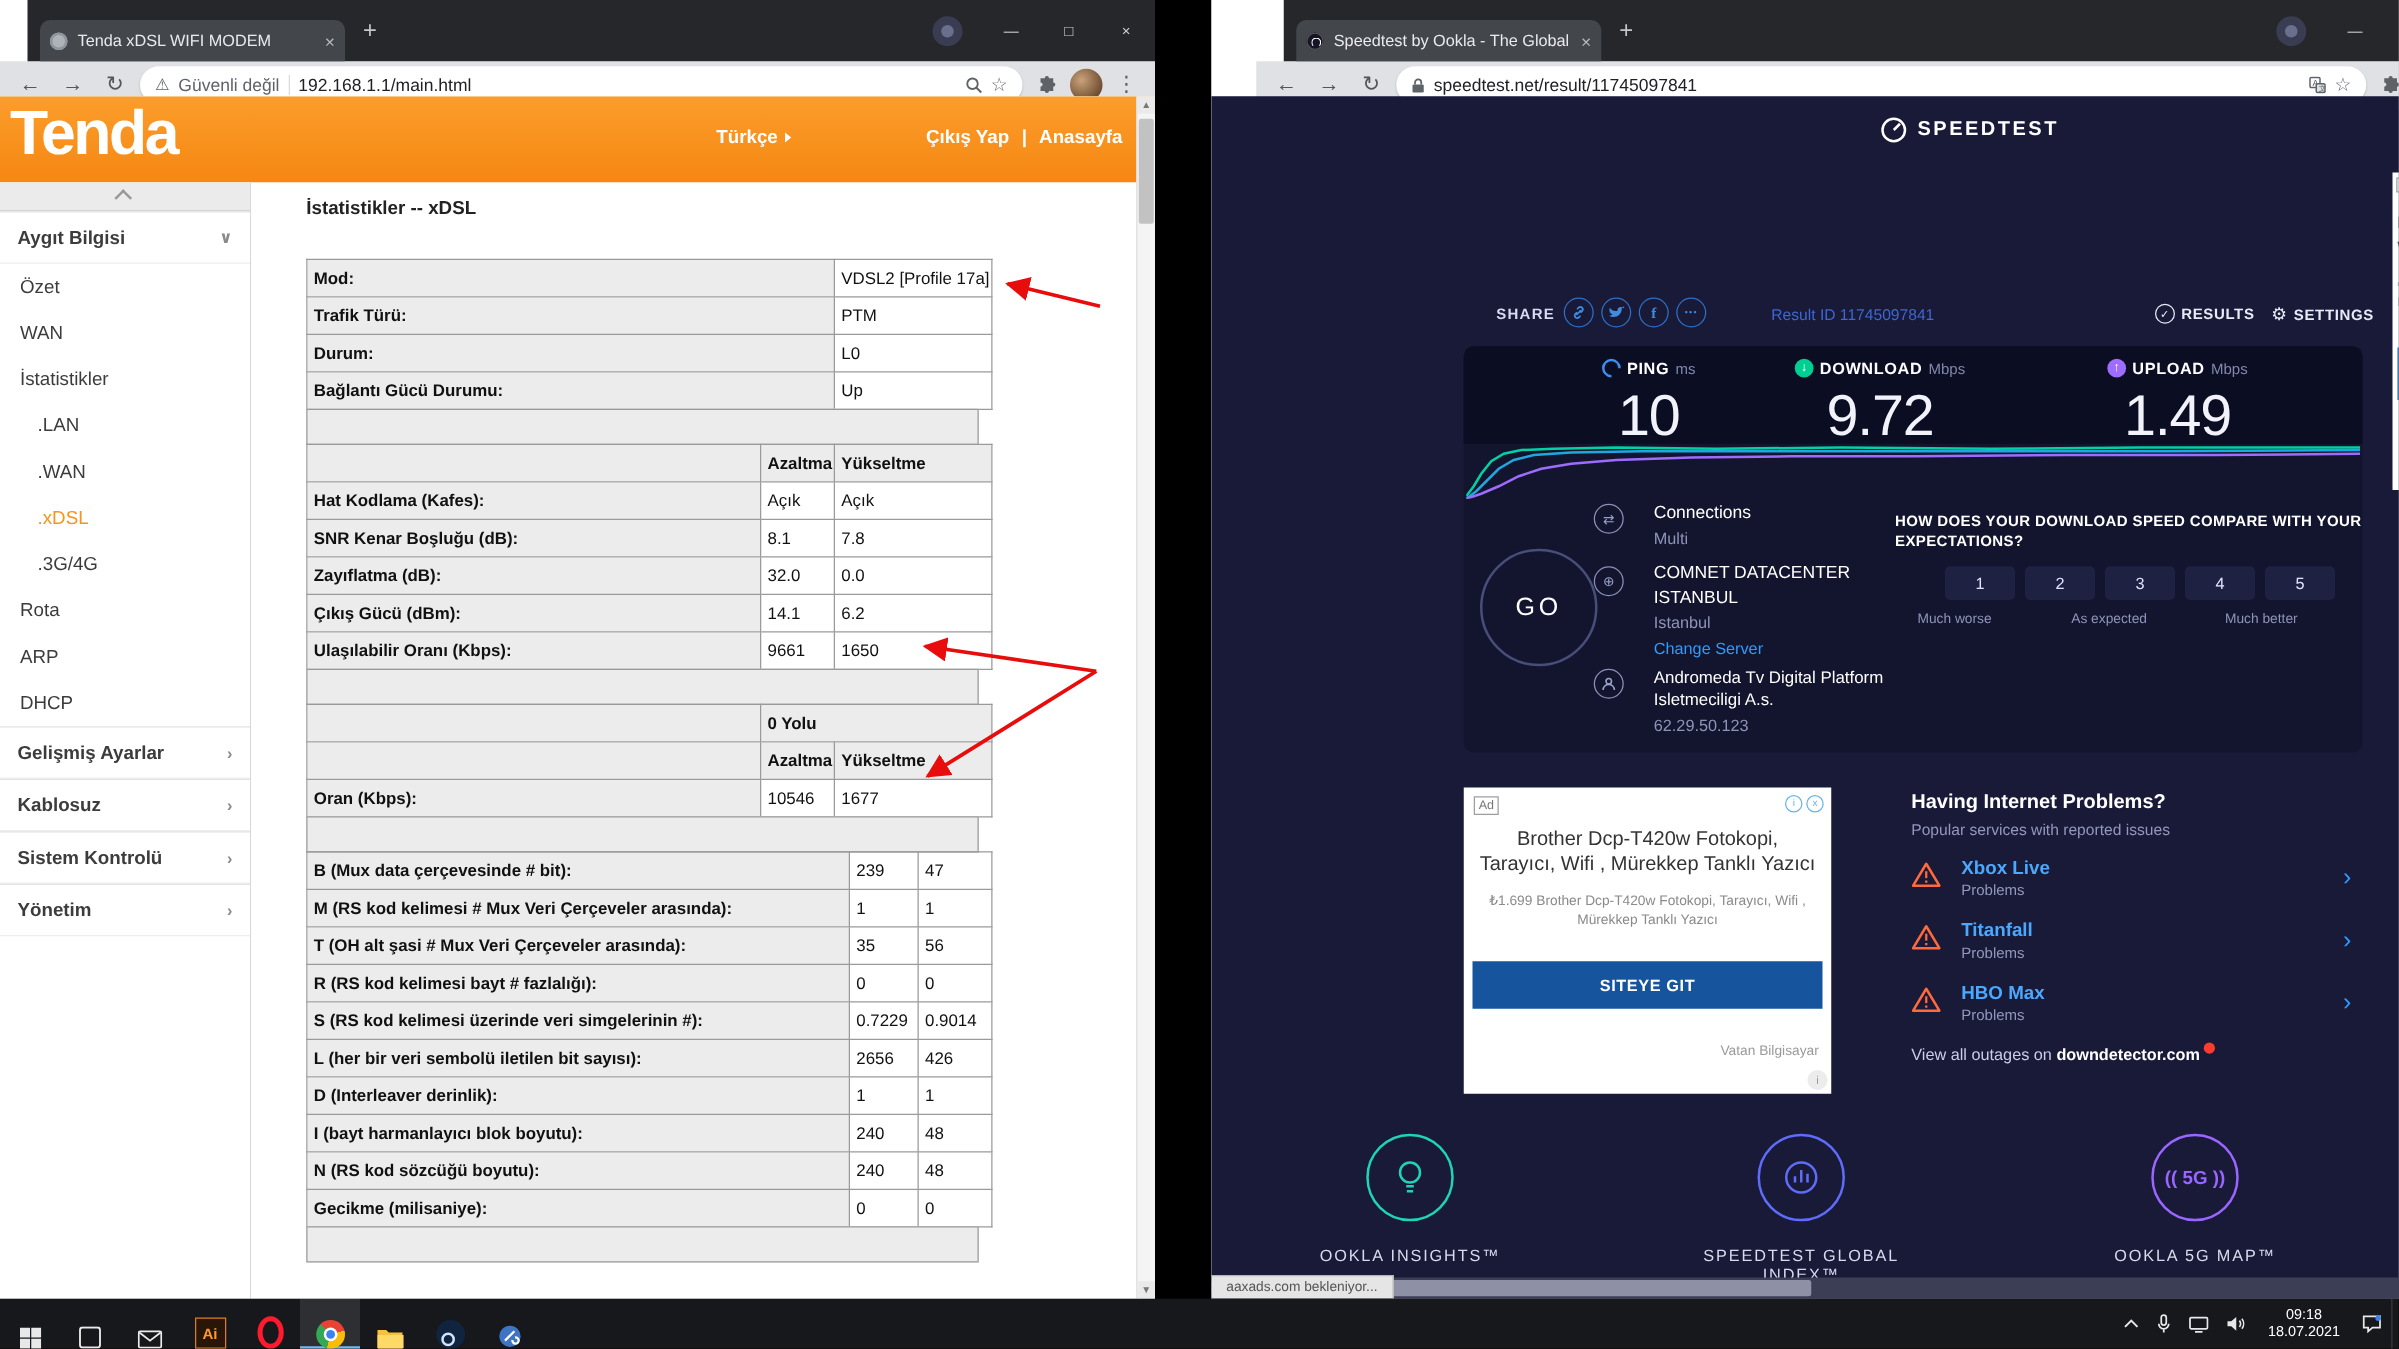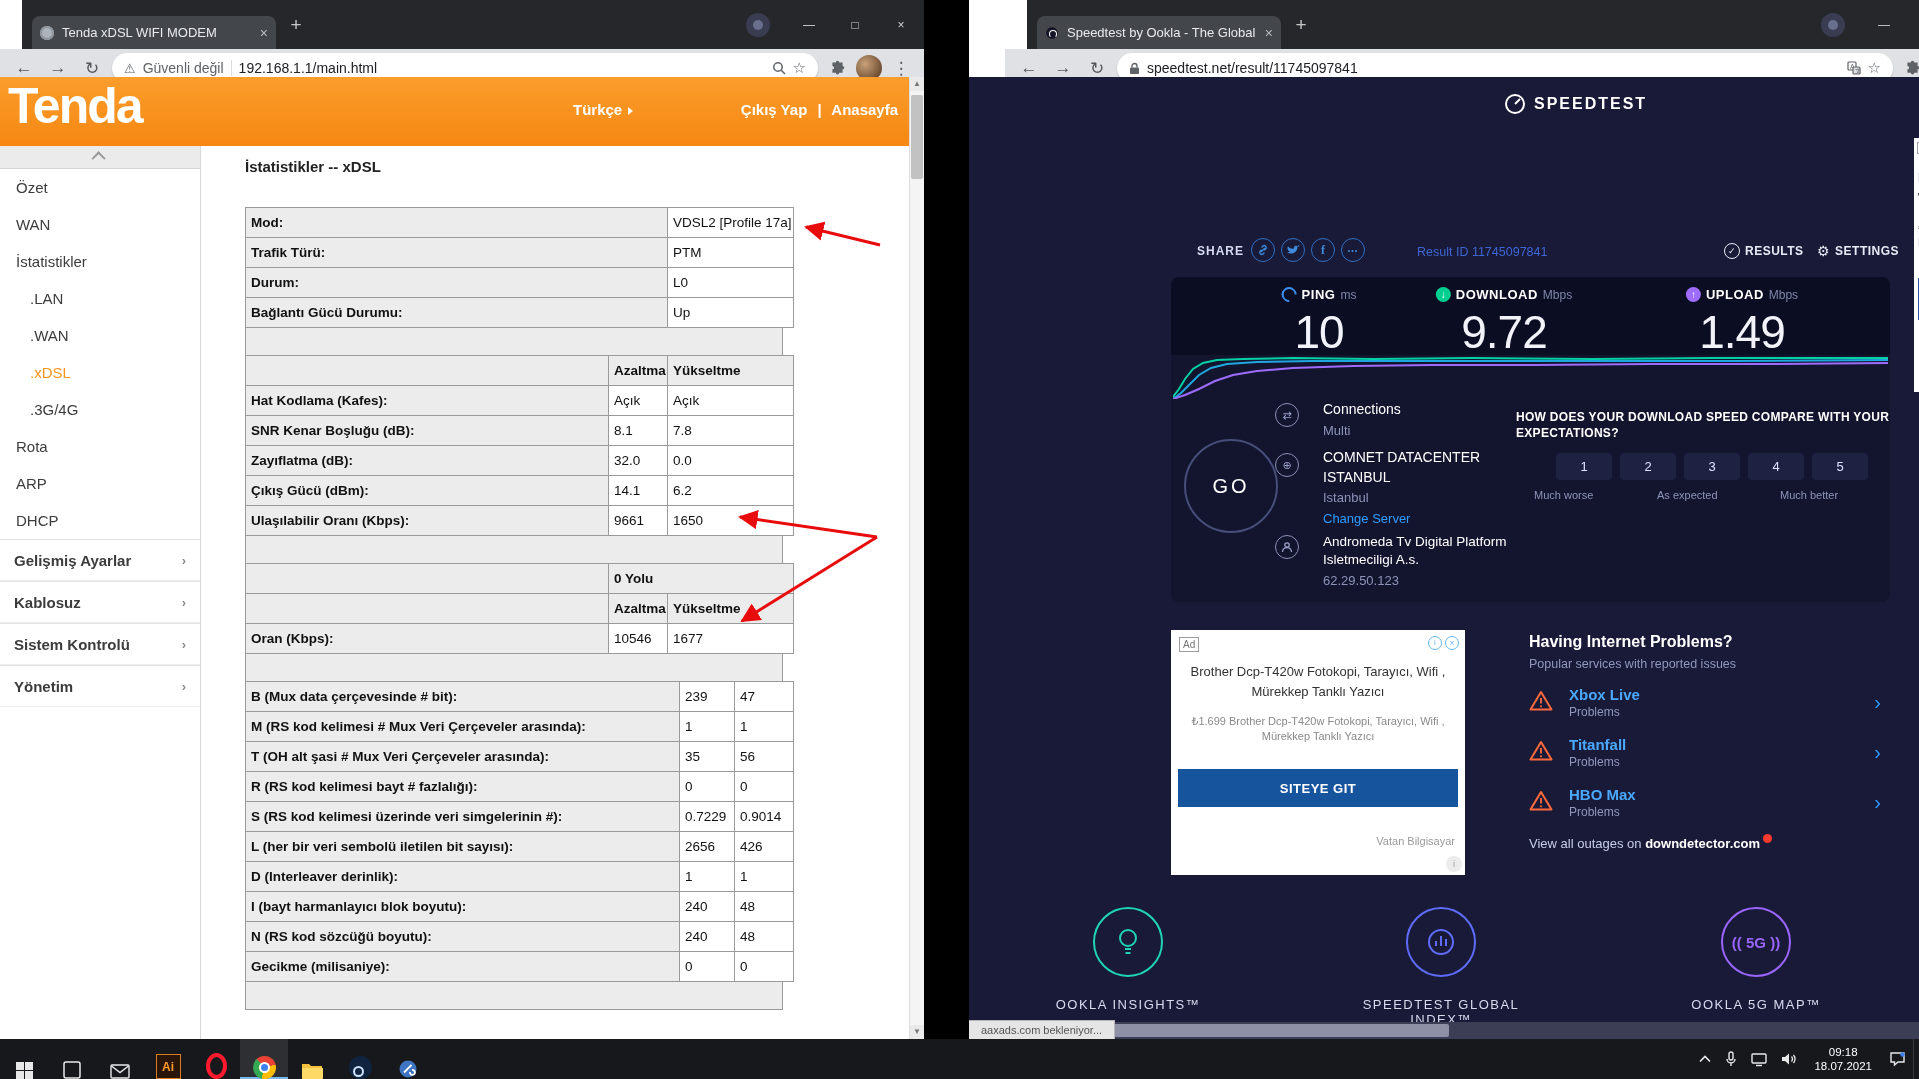--- a/index.html
+++ b/index.html
@@ -110,21 +110,21 @@
   .exp-title{position:absolute;left:345px;top:132px;width:390px;text-align:left;font-size:12px;font-weight:bold;line-height:16px;letter-spacing:.3px;color:#fff;}
   .rating-buttons{position:absolute;left:385px;top:176px;display:flex;gap:8px;}
   .rate-btn{width:56px;height:27px;background:#1e2142;border-radius:4px;color:#dfe3ff;font-size:13px;display:flex;align-items:center;justify-content:center;}
   .rate-labels{position:absolute;left:363px;top:212px;width:356px;display:flex;justify-content:space-between;font-size:11px;color:#8e93b8;}
   .rate-labels span{width:110px;}
   
   .st-ad{position:absolute;left:202px;top:553px;width:294px;height:245px;background:#fff;color:#333;}
   .ad-badge{position:absolute;left:8px;top:7px;border:1px solid #9e9e9e;color:#757575;font-size:10px;padding:0 3px;line-height:13px;}
   .ad-icons{position:absolute;right:6px;top:6px;display:flex;gap:3px;}
   .adc{width:12px;height:12px;border:1px solid #66b5e8;border-radius:50%;color:#66b5e8;font-size:8px;line-height:11px;text-align:center;}
-  .ad-headline{position:absolute;left:12px;right:12px;top:32px;text-align:center;font-size:13px;color:#333;line-height:20px;}
+  .ad-headline{position:absolute;left:12px;right:12px;top:32px;text-align:center;font-size:16px;color:#333;line-height:20px;}
   .ad-body{position:absolute;left:16px;right:16px;top:84px;text-align:center;font-size:11px;color:#8a8a8a;line-height:15px;}
   .ad-cta{position:absolute;left:7px;right:7px;top:139px;height:38px;background:#17549e;color:#fff;display:flex;align-items:center;justify-content:center;font-size:13px;font-weight:bold;letter-spacing:.5px;}
   .ad-advertiser{position:absolute;right:10px;top:205px;font-size:11px;color:#9a9a9a;}
   .ad-choices{position:absolute;right:3px;bottom:3px;width:16px;height:16px;border-radius:50%;background:#ececec;color:#9a9a9a;font-size:9px;line-height:16px;text-align:center;}
   
   .prob-title{position:absolute;left:560px;top:556px;font-size:16px;font-weight:bold;color:#fff;}
   .prob-sub{position:absolute;left:560px;top:580px;font-size:12.5px;color:#9297bb;}
   .problem-items{position:absolute;left:560px;top:600px;width:352px;}
   .prob-item{position:relative;height:50px;display:flex;align-items:center;}
   .prob-text{margin-left:16px;display:flex;flex-direction:column;}
@@ -225,20 +225,24 @@
           <span>Çıkış Yap</span>
           <span class="sep">|</span>
           <span>Anasayfa</span>
         </span>
       </div>
       <div class="tenda-sidebar">
         <div class="sb-collapse">
             <span class="sb-caret"></span>
           </div>
         <div>
+            <div class="sb-row section">
+              <span class="sb-label">Aygıt Bilgisi</span>
+              <span class="sb-chev">∨</span>
+            </div>
             <div class="sb-row item">
               <span class="sb-label">Özet</span>
             </div>
             <div class="sb-row item">
               <span class="sb-label">WAN</span>
             </div>
             <div class="sb-row item">
               <span class="sb-label">İstatistikler</span>
             </div>
             <div class="sb-row subitem">

